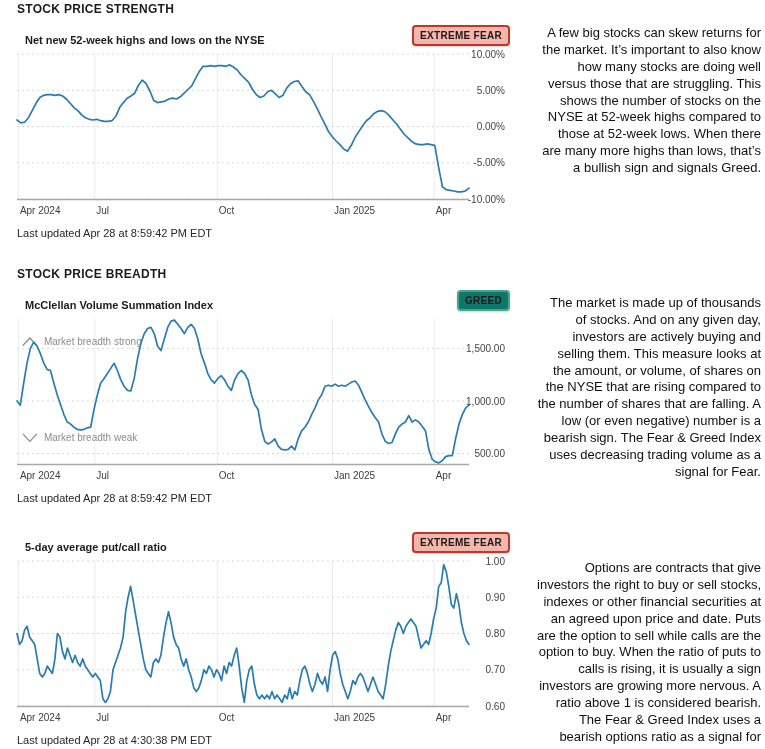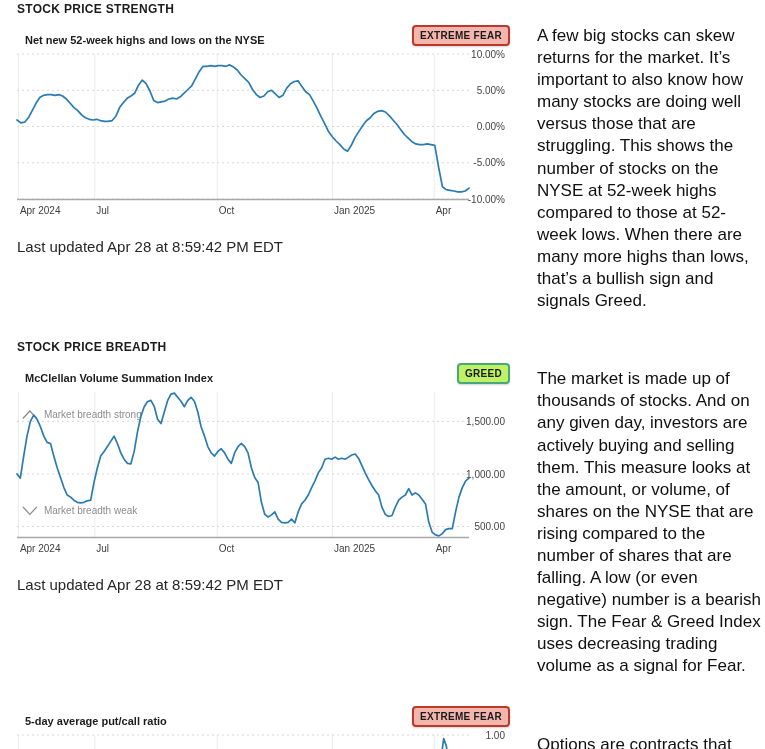--- a/index.html
+++ b/index.html
@@ -14,25 +14,25 @@
     margin:0 0 9px 0;font-size:12px;font-weight:bold;letter-spacing:.3px;color:#1c1c1c;
   }
   .sub-row{display:flex;justify-content:space-between;align-items:flex-end;margin-bottom:2px;min-height:20px;}
   .sub-title{margin:0;font-size:11px;font-weight:bold;color:#1c1c1c;padding-left:8px;}
   .badge{
     font-size:10px;font-weight:bold;letter-spacing:.3px;color:#1a1a1a;
     padding:3px 6px;border-radius:4px;border:2px solid;white-space:nowrap;
     box-shadow:0 1px 2px rgba(0,0,0,.18);
   }
   .badge-fear{background:#f3b5ac;border-color:#b93a2d;}
-  .badge-greed{background:#bef264;border-color:#47a87f;}
+  .badge-greed{background:#0f766e;border-color:#47a87f;}
   .chart-wrap{margin-top:2px;}
   .chart-wrap svg{display:block;}
-  .updated{font-size:15px;color:#262626;margin-top:18px;}
-  .desc{font-size:17px;line-height:1.3;color:#101010;}
+  .updated{font-size:11px;color:#262626;margin-top:7px;}
+  .desc{font-size:13px;line-height:1.3;color:#101010;text-align:right;}
   .desc.pad1{padding-top:23px;}
   .desc.pad2{padding-top:28px;}
 </style>
 </head>
 <body>
 
 <div class="page">
 
   <div class="row">
     <div class="panel">

